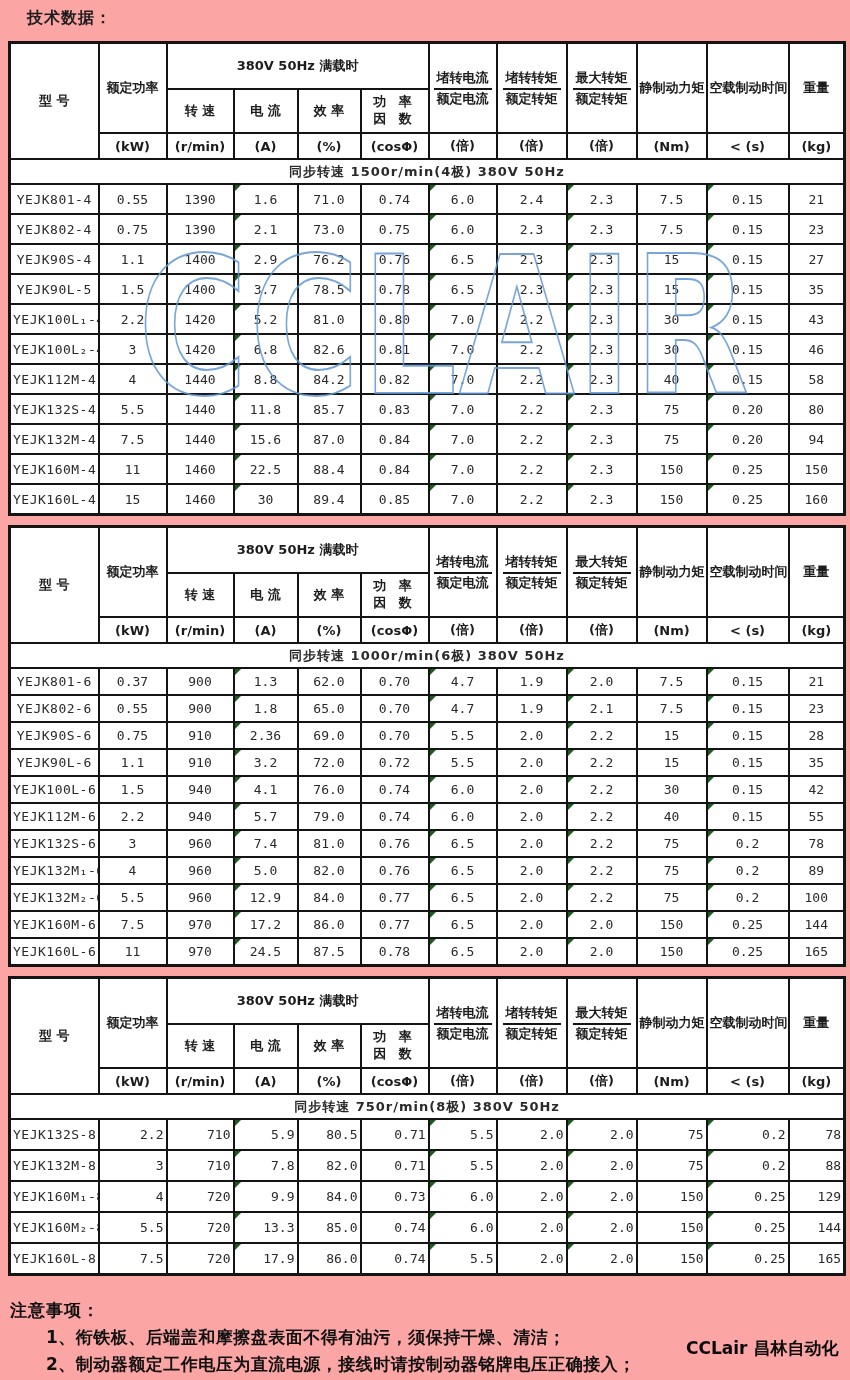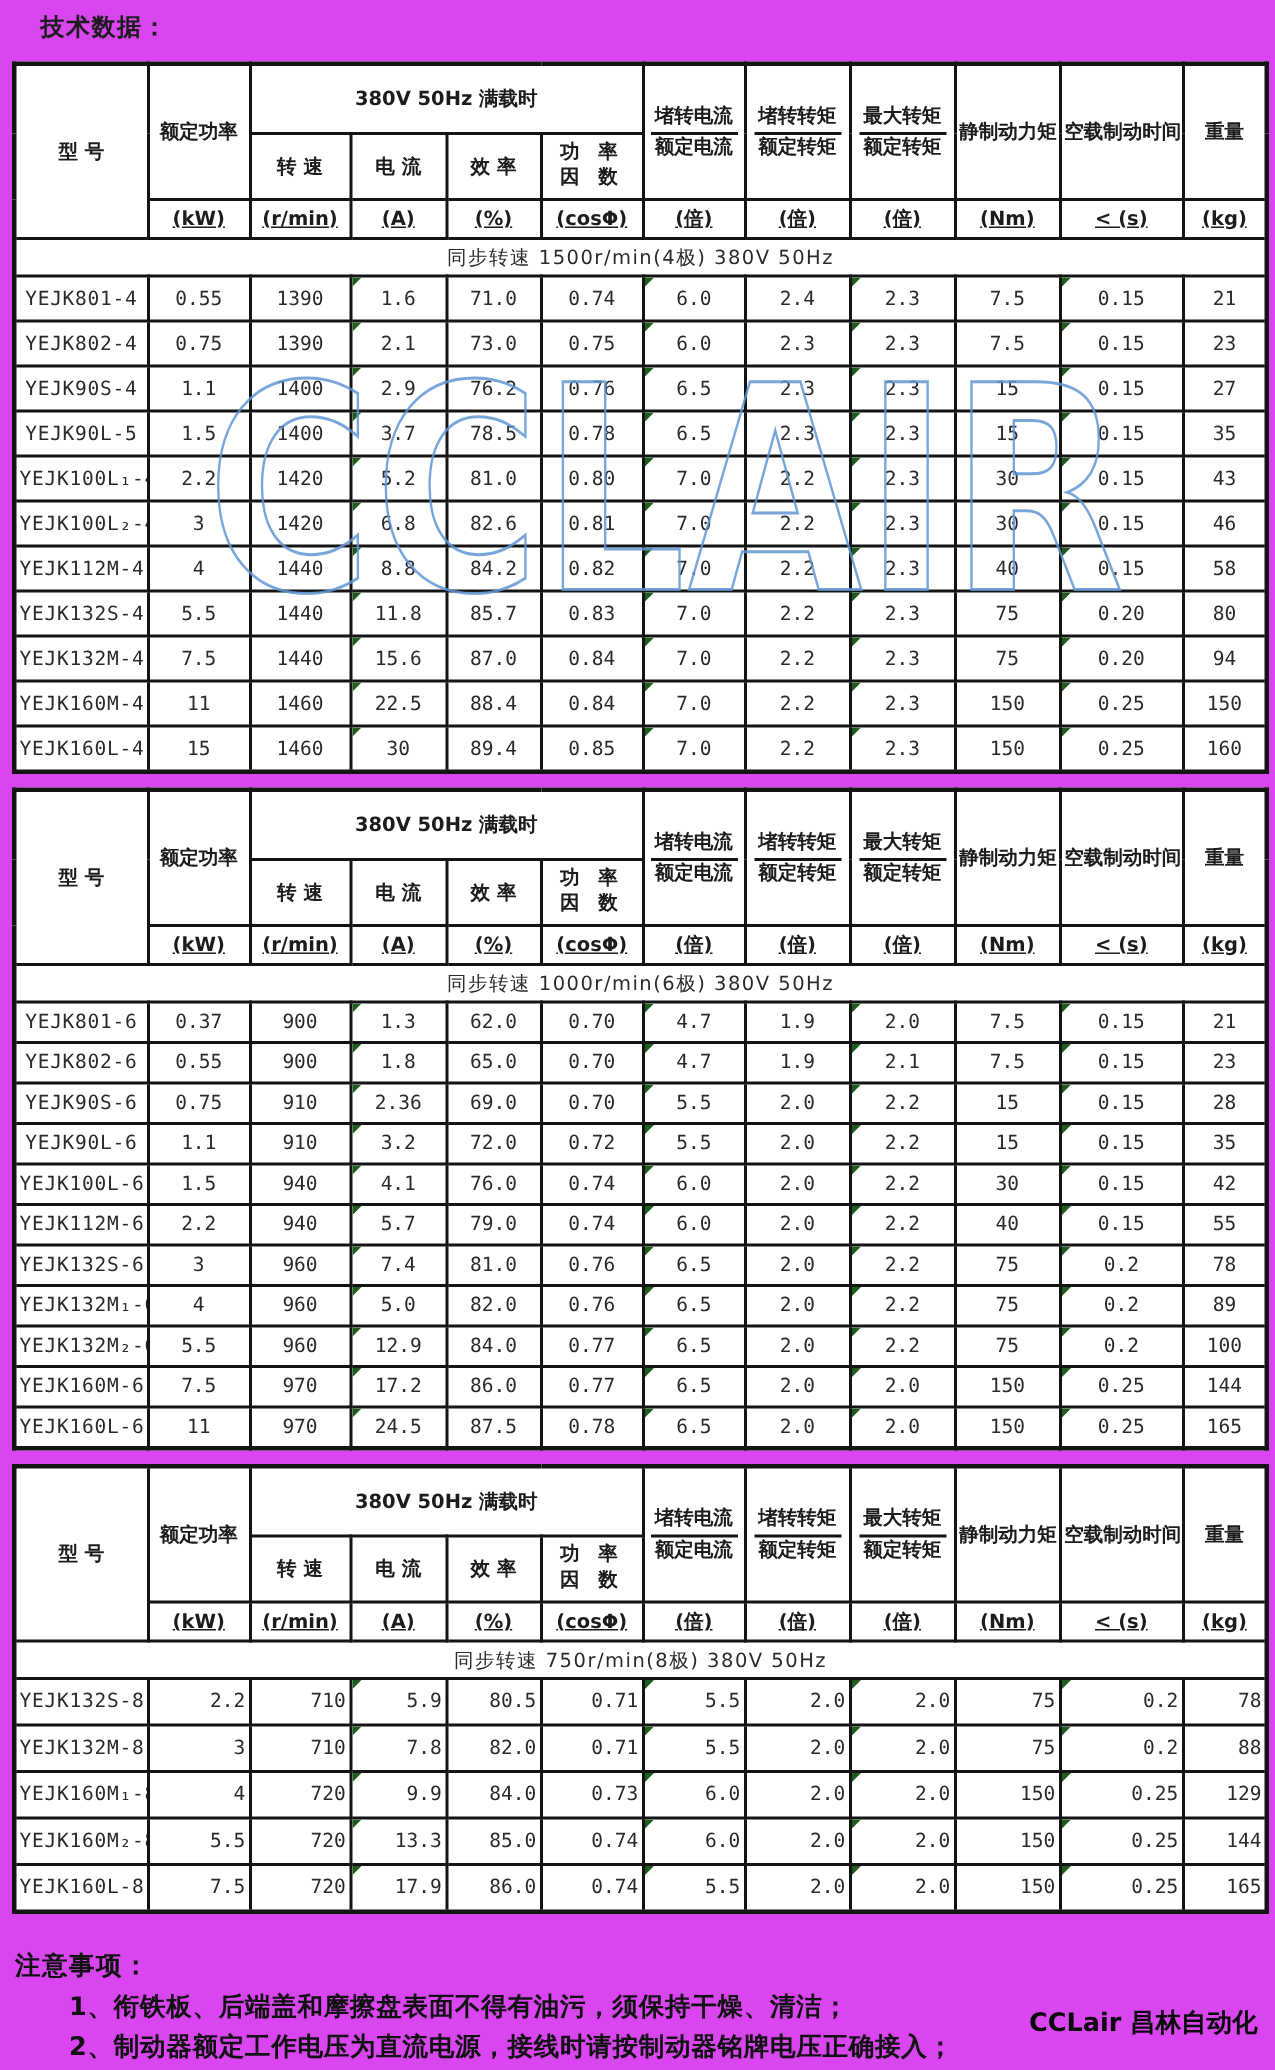--- a/index.html
+++ b/index.html
@@ -1,19 +1,19 @@
 <!DOCTYPE html>
 <html><head>
 <meta charset="utf-8">
 <style>
   html,body{margin:0;padding:0;background:#fff;}
   .page{
     position:relative;
     width:850px;height:1380px;
-    background:#d946ef;
+    background:#fca5a5;
     overflow:hidden;
     font-family:"DejaVu Sans","Liberation Sans",sans-serif;
     color:#1c1c1c;
   }
   .page-title{
     margin:0;
     padding:8px 0 12px 27px;
     font-size:16px;
     font-weight:bold;
     letter-spacing:1px;
@@ -40,24 +40,24 @@
     white-space:nowrap;
   }
   table.spec-table thead th{
     font-family:"DejaVu Sans","Liberation Sans",sans-serif;
     font-weight:bold;
     font-size:13px;
     color:#1c1c1c;
   }
   tr.h1 th{height:44px;}
   tr.h2 th{height:42px;}
-  tr.units th{height:24px;font-weight:bold;font-family:"DejaVu Sans Mono","Liberation Mono",monospace;text-decoration:underline;}
+  tr.units th{height:24px;font-weight:bold;font-family:"DejaVu Sans Mono","Liberation Mono",monospace;}
   tr.subheader td{
     height:23px;
-    font-weight:normal;
+    font-weight:bold;
     font-size:13px;
     font-family:"DejaVu Sans","Liberation Sans",sans-serif;
     letter-spacing:1px;
   }
   .t0 tbody td{height:28px;}
   .t1 tbody td{height:25px;}
   .t2 tbody td{height:29px;text-align:right;}
   td.model{
     text-align:left;
     padding-left:5px;

